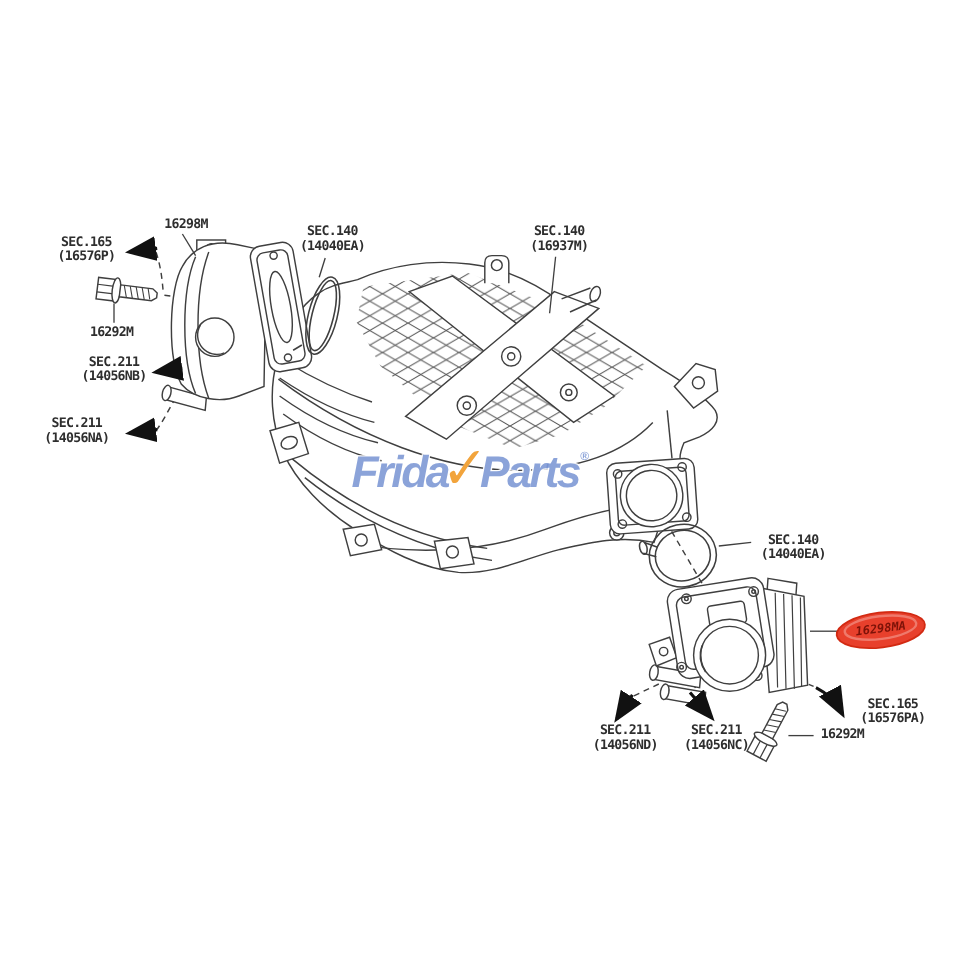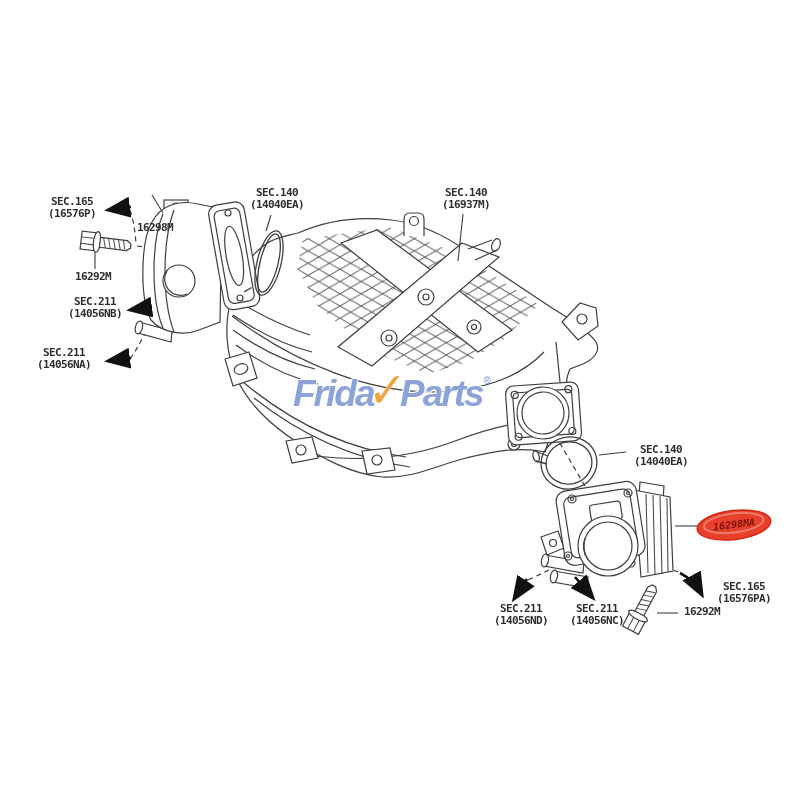--- a/index.html
+++ b/index.html
@@ -240,21 +240,21 @@
   <g transform="rotate(-7 734 525)">
     <ellipse cx="734" cy="525" rx="37" ry="14.5" fill="#e8402c" stroke="#d22a12" stroke-width="1.5"></ellipse>
     <ellipse cx="734" cy="523" rx="30" ry="9.5" fill="none" stroke="rgba(255,255,255,0.30)" stroke-width="2"></ellipse>
   </g>
 </svg>
 
 <div class="callout" style="left:72px;top:196px;">
   <div>SEC.165</div>
   <div>(16576P)</div>
 </div>
-<div class="callout" style="left:155px;top:181px;margin-top:41px;">
+<div class="callout" style="left:155px;top:181px;">
   <div>16298M</div>
 </div>
 <div class="callout" style="left:277px;top:187px;">
   <div>SEC.140</div>
   <div>(14040EA)</div>
 </div>
 <div class="callout" style="left:466px;top:187px;">
   <div>SEC.140</div>
   <div>(16937M)</div>
 </div>

